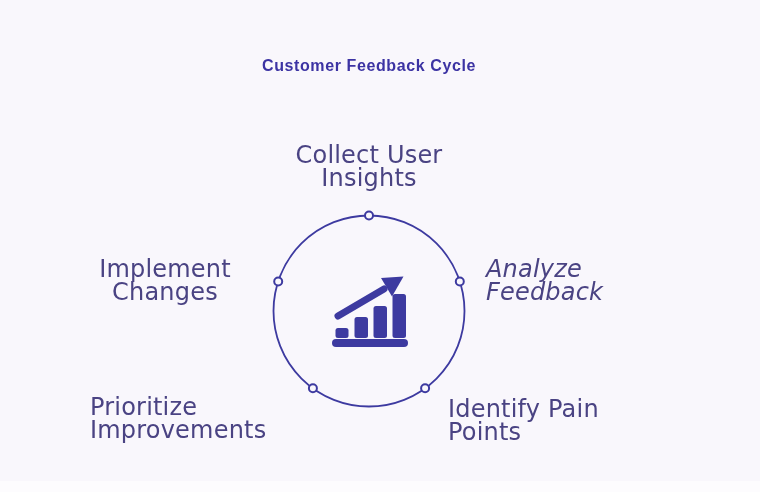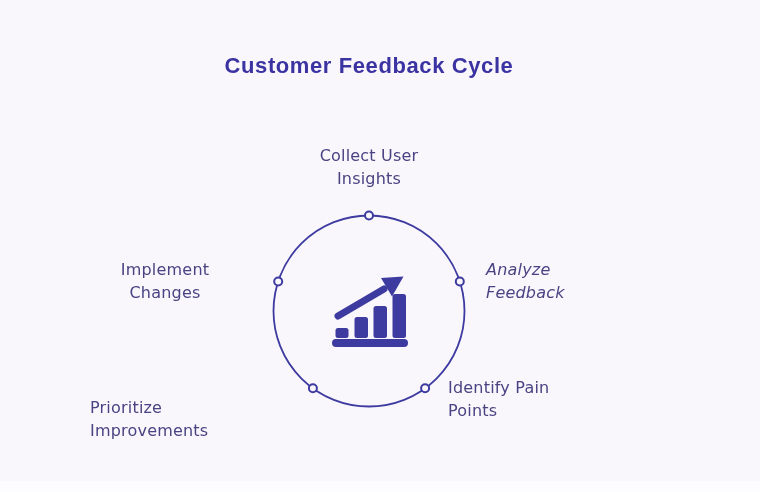--- a/index.html
+++ b/index.html
@@ -18,46 +18,46 @@
     overflow: hidden;
     font-family: "DejaVu Sans", sans-serif;
   }
   .title {
     position: absolute;
     top: 50px;
     left: 0;
     width: 738px;
     text-align: center;
     font-family: "Liberation Sans", sans-serif;
-    font-size: 22px;
+    font-size: 16px;
     font-weight: 700;
     letter-spacing: 0.6px;
     line-height: 31px;
     color: var(--title);
   }
   .cycle-svg {
     position: absolute;
     left: 0; top: 0;
     width: 760px; height: 492px;
   }
   .ring  { fill: none; stroke: var(--line); stroke-width: 1.8px; }
   .node  { fill: var(--bg); stroke: var(--line); stroke-width: 2px; }
   .icon rect, .icon polygon { fill: var(--line); }
   .icon line { stroke: var(--line); }
   .step {
     position: absolute;
-    font-size: 16px;
+    font-size: 24px;
     line-height: 23px;
     letter-spacing: 0.2px;
     color: var(--label);
     white-space: pre-line;
   }
   #step-collect    { left: 269px; top: 144px; width: 200px; text-align: center; }
   #step-analyze    { left: 486px; top: 258px; text-align: left; font-style: italic; }
-  #step-identify   { left: 448px; top: 376px; text-align: left; }
+  #step-identify   { left: 448px; top: 398px; text-align: left; }
   #step-prioritize { left: 90px;  top: 396px; width: 200px; text-align: left; }
   #step-implement  { left: 65px;  top: 258px; width: 200px; text-align: center; }
   .bottom-strip {
     position: absolute;
     left: 0; bottom: 0;
     width: 760px; height: 11px;
     background: rgba(255,255,255,0.6);
   }
 </style>
 </head>

